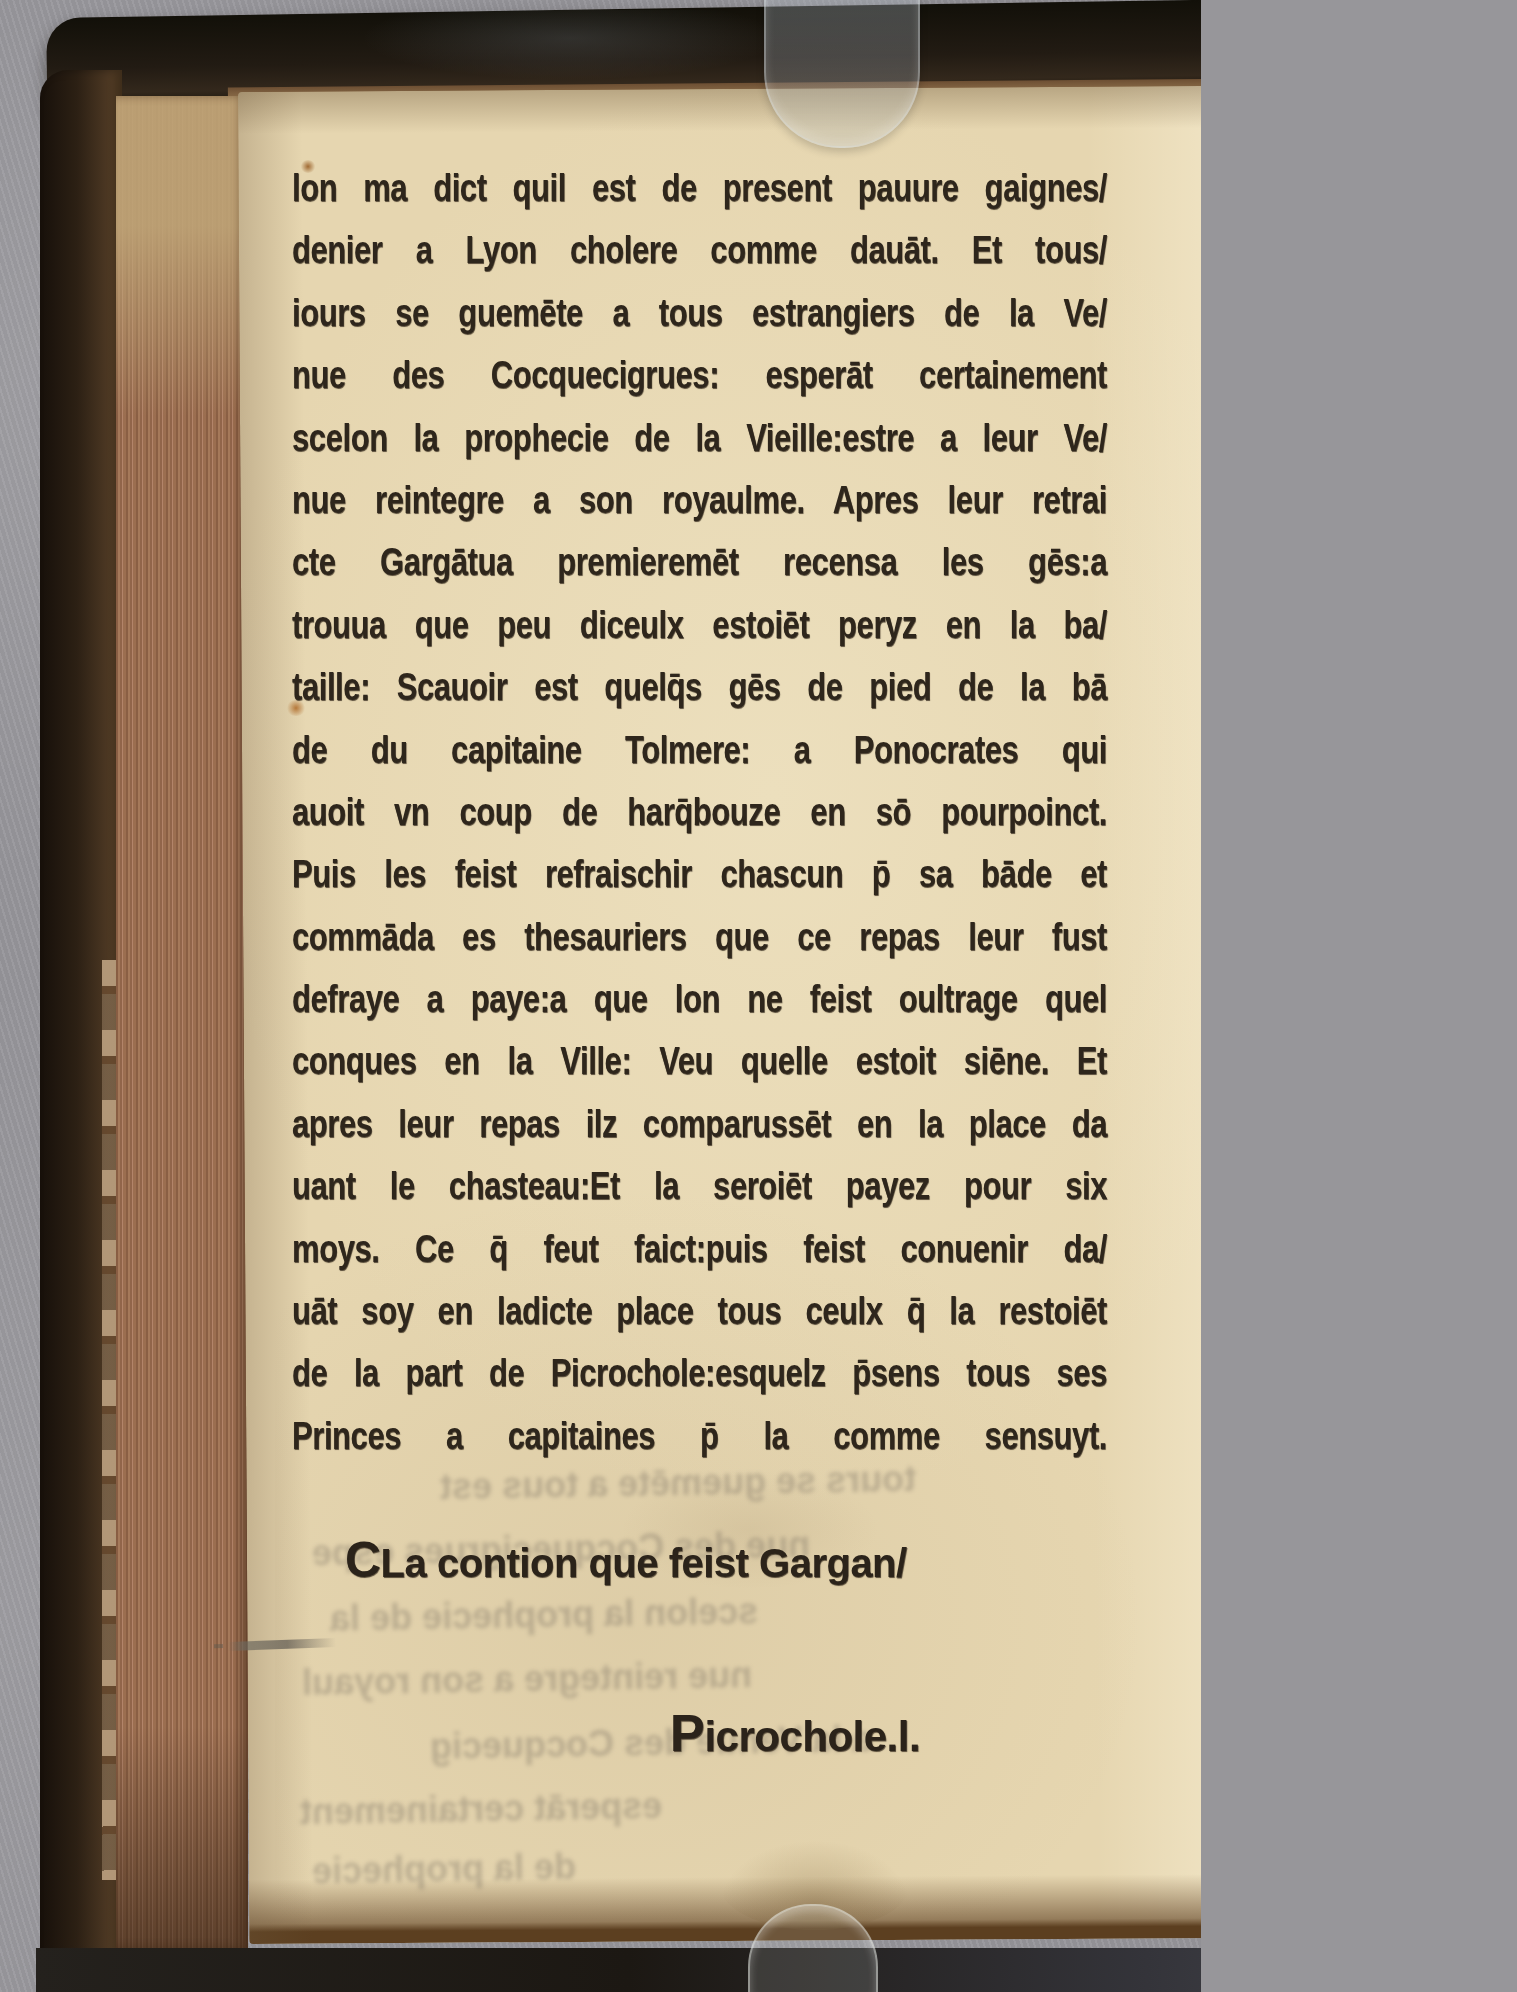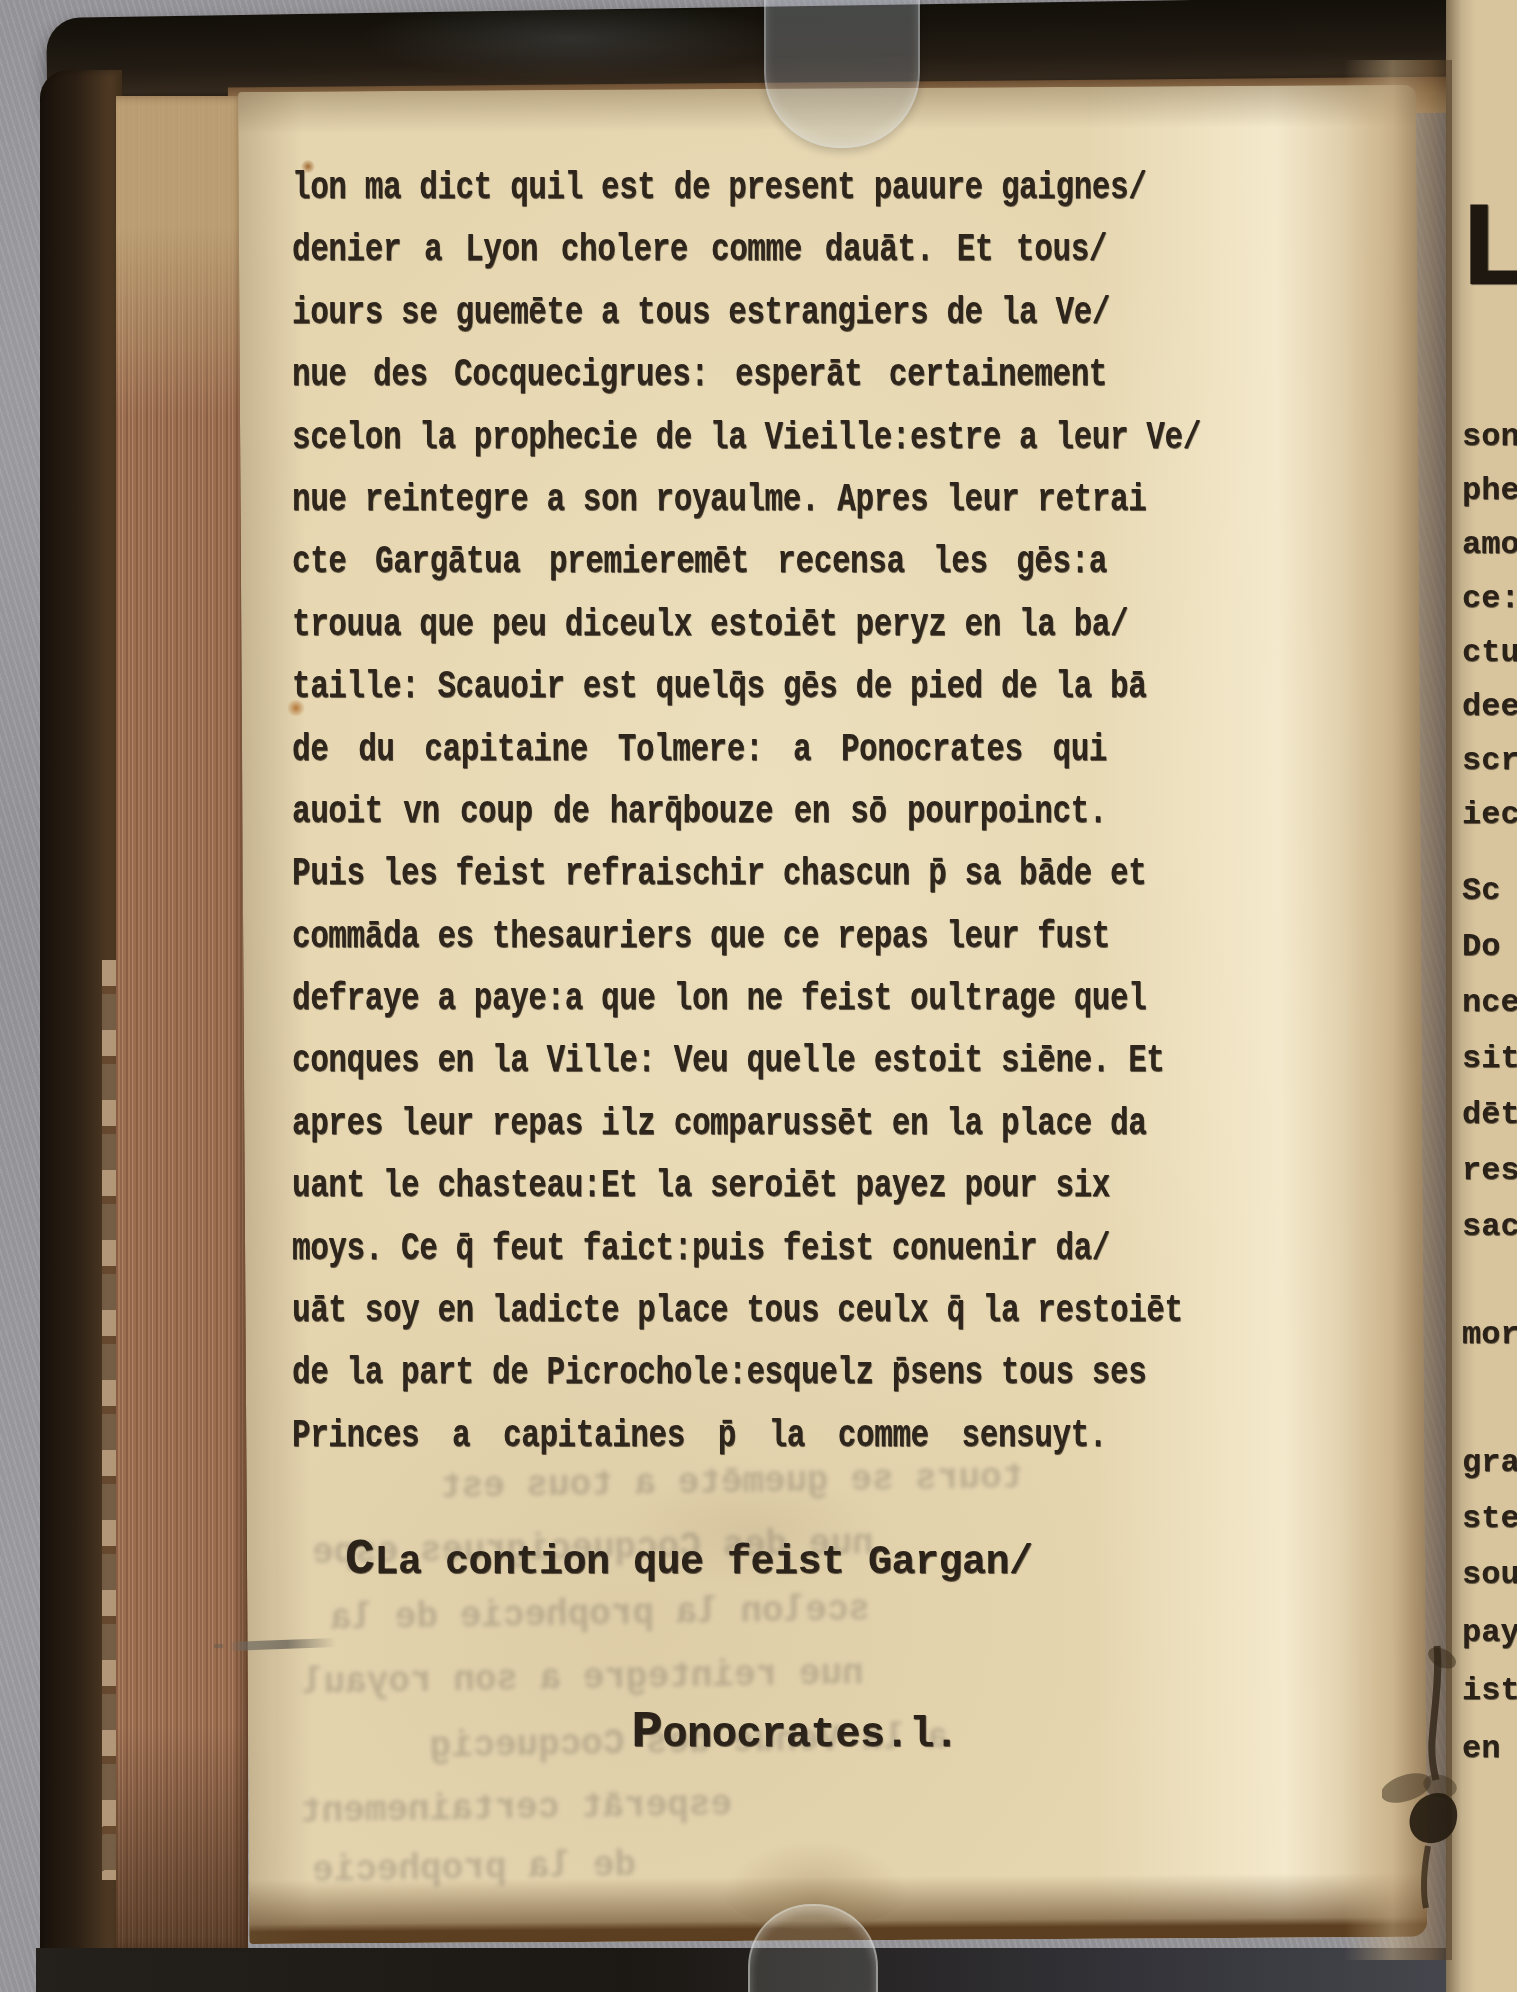--- a/index.html
+++ b/index.html
@@ -1,22 +1,22 @@
 <!DOCTYPE html>
 <html><head>
 <meta charset="utf-8">
 <style>
   html,body{margin:0;padding:0;background:#97969a;}
-  .photo{position:relative;width:1517px;height:1992px;overflow:hidden;
+  .photo{position:relative;width:1201px;height:1992px;overflow:hidden;
     background:
       radial-gradient(ellipse 900px 700px at 12% 20%, rgba(255,255,255,0.10), transparent 70%),
       radial-gradient(ellipse 700px 900px at 3% 80%, rgba(255,255,255,0.08), transparent 70%),
       repeating-linear-gradient(73deg, rgba(255,255,255,0.05) 0 2px, rgba(0,0,0,0.03) 2px 6px),
       #96959a;
-    font-family:Liberation Mono, monospace;}
+    font-family:Liberation Sans, sans-serif;}
   .abs{position:absolute;}
 
   
   .cover-top{left:46px;top:18px;width:1490px;height:92px;border-radius:34px 6px 0 0;
     background:linear-gradient(180deg,#121009 0%,#221b13 55%,#33281c 82%,#171208 100%);
     transform:rotate(-0.9deg);transform-origin:left top;
     box-shadow:0 8px 16px rgba(20,15,10,0.45);}
   .cover-sheen{left:360px;top:10px;width:420px;height:70px;background:radial-gradient(ellipse at 50% 40%, rgba(150,165,180,0.18), transparent 70%);}
   .spine{left:40px;top:70px;width:82px;height:1895px;border-radius:28px 0 0 14px;
     background:linear-gradient(90deg,#17100a 0%,#2c2014 45%,#4a3622 80%,#5d4428 100%);
@@ -150,21 +150,21 @@
     <div class="tline">uant le chasteau:Et la seroiēt payez pour six</div>
     <div class="tline">moys. Ce q̄ feut faict:puis feist conuenir da/</div>
     <div class="tline">uāt soy en ladicte place tous ceulx q̄ la restoiēt</div>
     <div class="tline">de la part de Picrochole:esquelz p̄sens tous ses</div>
     <div class="tline">Princes a capitaines p̄ la comme sensuyt.</div>
   </div>
 
   <div class="abs heading">
     <div class="hl1">CLa contion que feist Gargan/</div>
   </div>
-  <div class="abs chapter">Ponocrates.l.</div>
+  <div class="abs chapter">Picrochole.l.</div>
 
   <div class="abs rinitial">L</div>
   <div class="abs rfrag" style="top:418px;">son</div>
   <div class="abs rfrag" style="top:472px;">phee</div>
   <div class="abs rfrag" style="top:526px;">amo</div>
   <div class="abs rfrag" style="top:580px;">ce:qu</div>
   <div class="abs rfrag" style="top:634px;">ctur</div>
   <div class="abs rfrag" style="top:688px;">dee</div>
   <div class="abs rfrag" style="top:742px;">scri</div>
   <div class="abs rfrag" style="top:796px;">iect</div>

